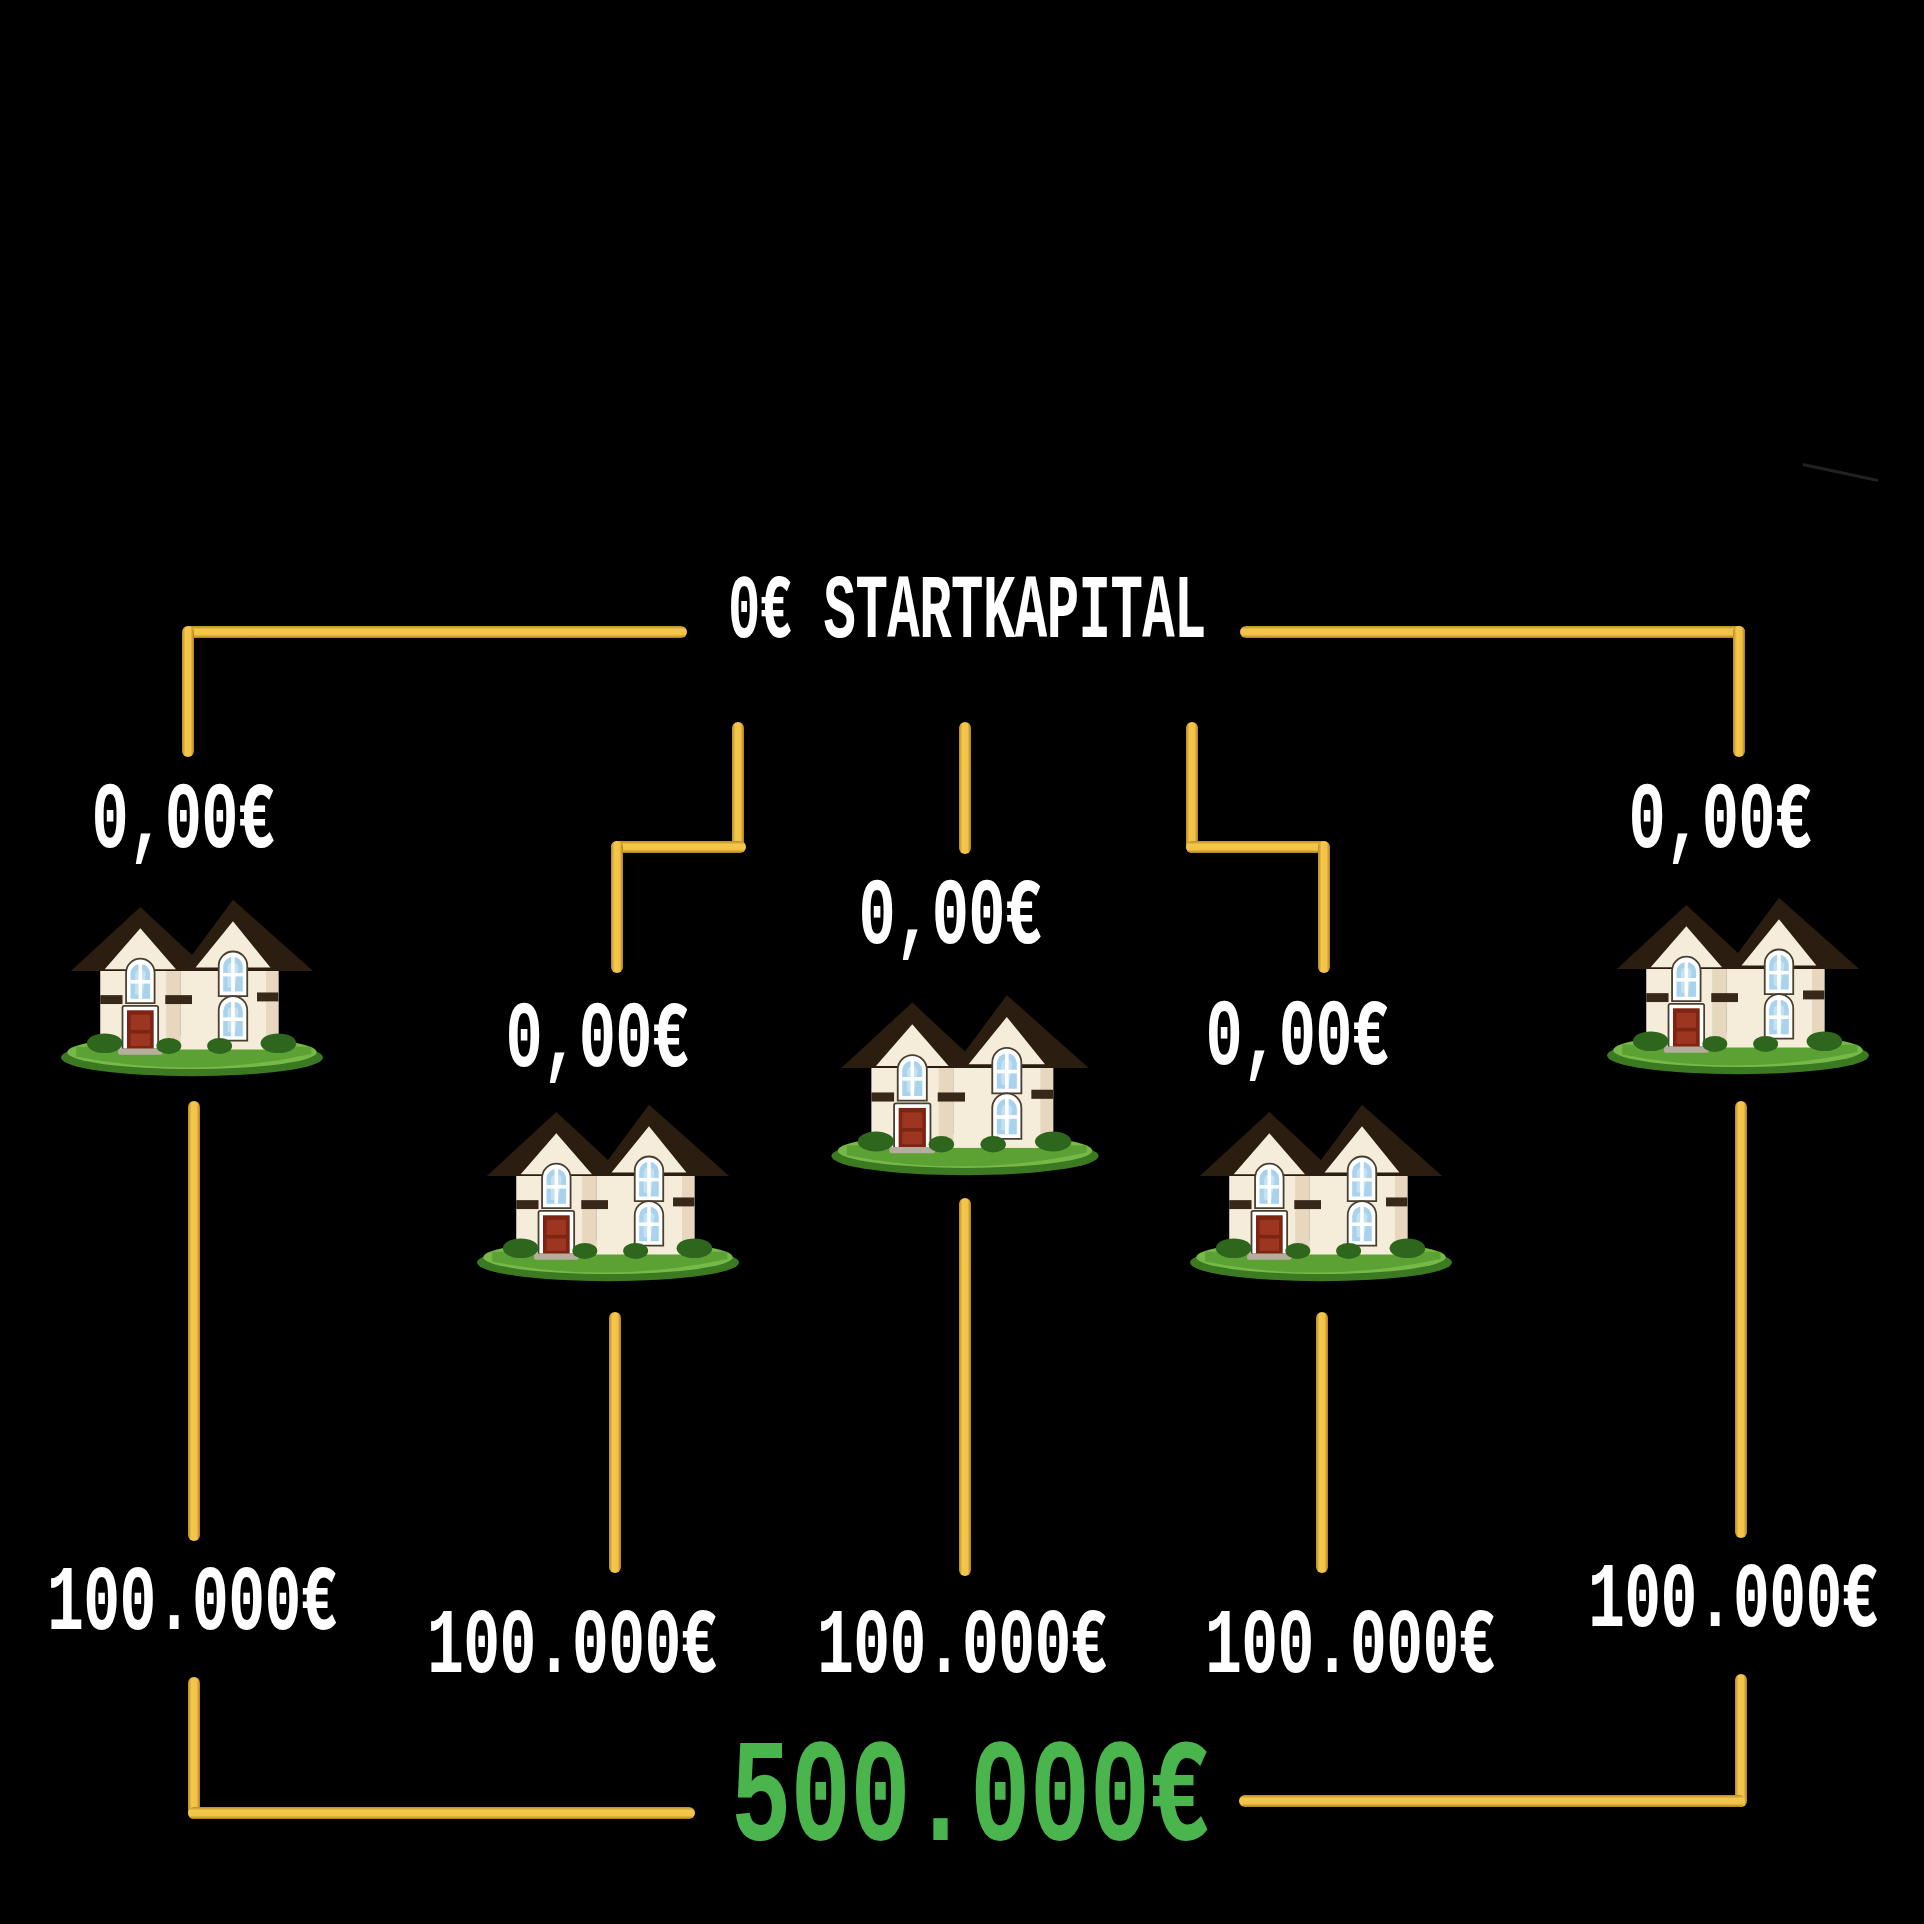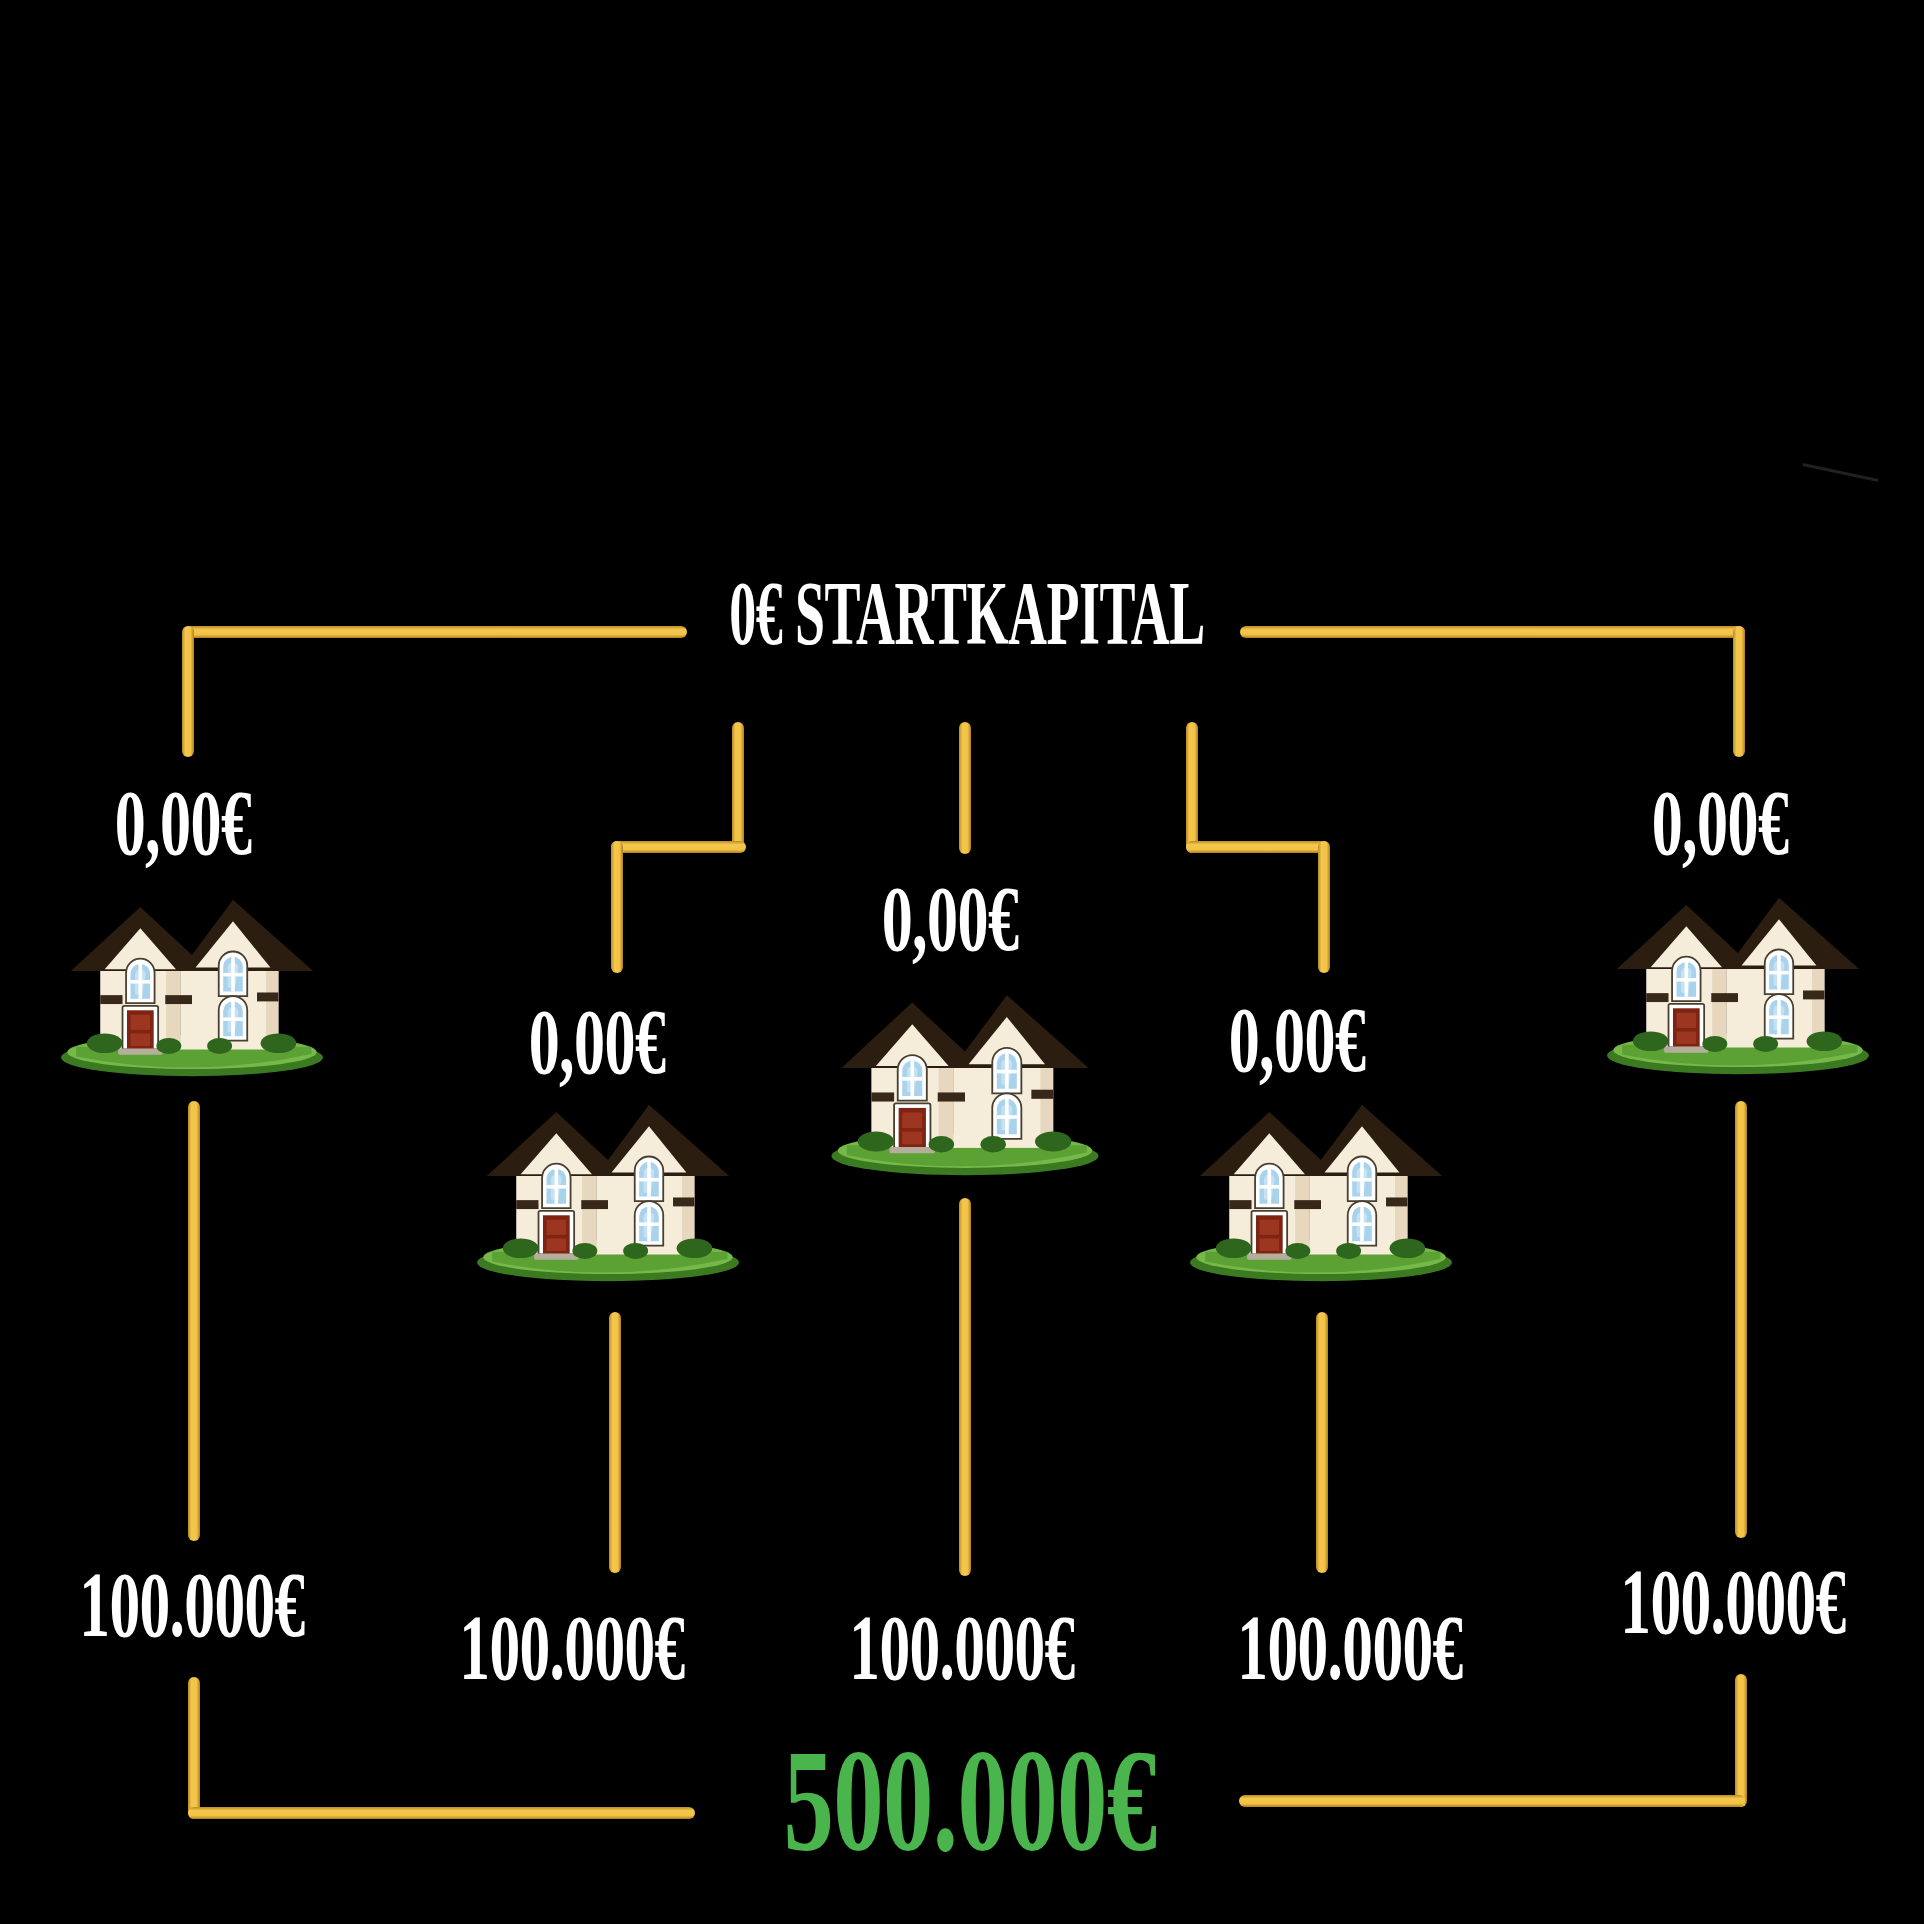--- a/index.html
+++ b/index.html
@@ -6,21 +6,21 @@
     margin: 0;
     padding: 0;
     background: #000;
   }
   .canvas {
     position: relative;
     width: 1925px;
     height: 1925px;
     background: #000000;
     overflow: hidden;
-    font-family: Liberation Serif, serif;
+    font-family: Liberation Mono, monospace;
   }
   
   .line-h {
     position: absolute;
     height: 11.6px;
     border-radius: 6.2px;
     background: linear-gradient(180deg, #b98c22 0%, #f4c74d 30%, #f2c246 72%, #ad7f1c 100%);
   }
   .line-v {
     position: absolute;

